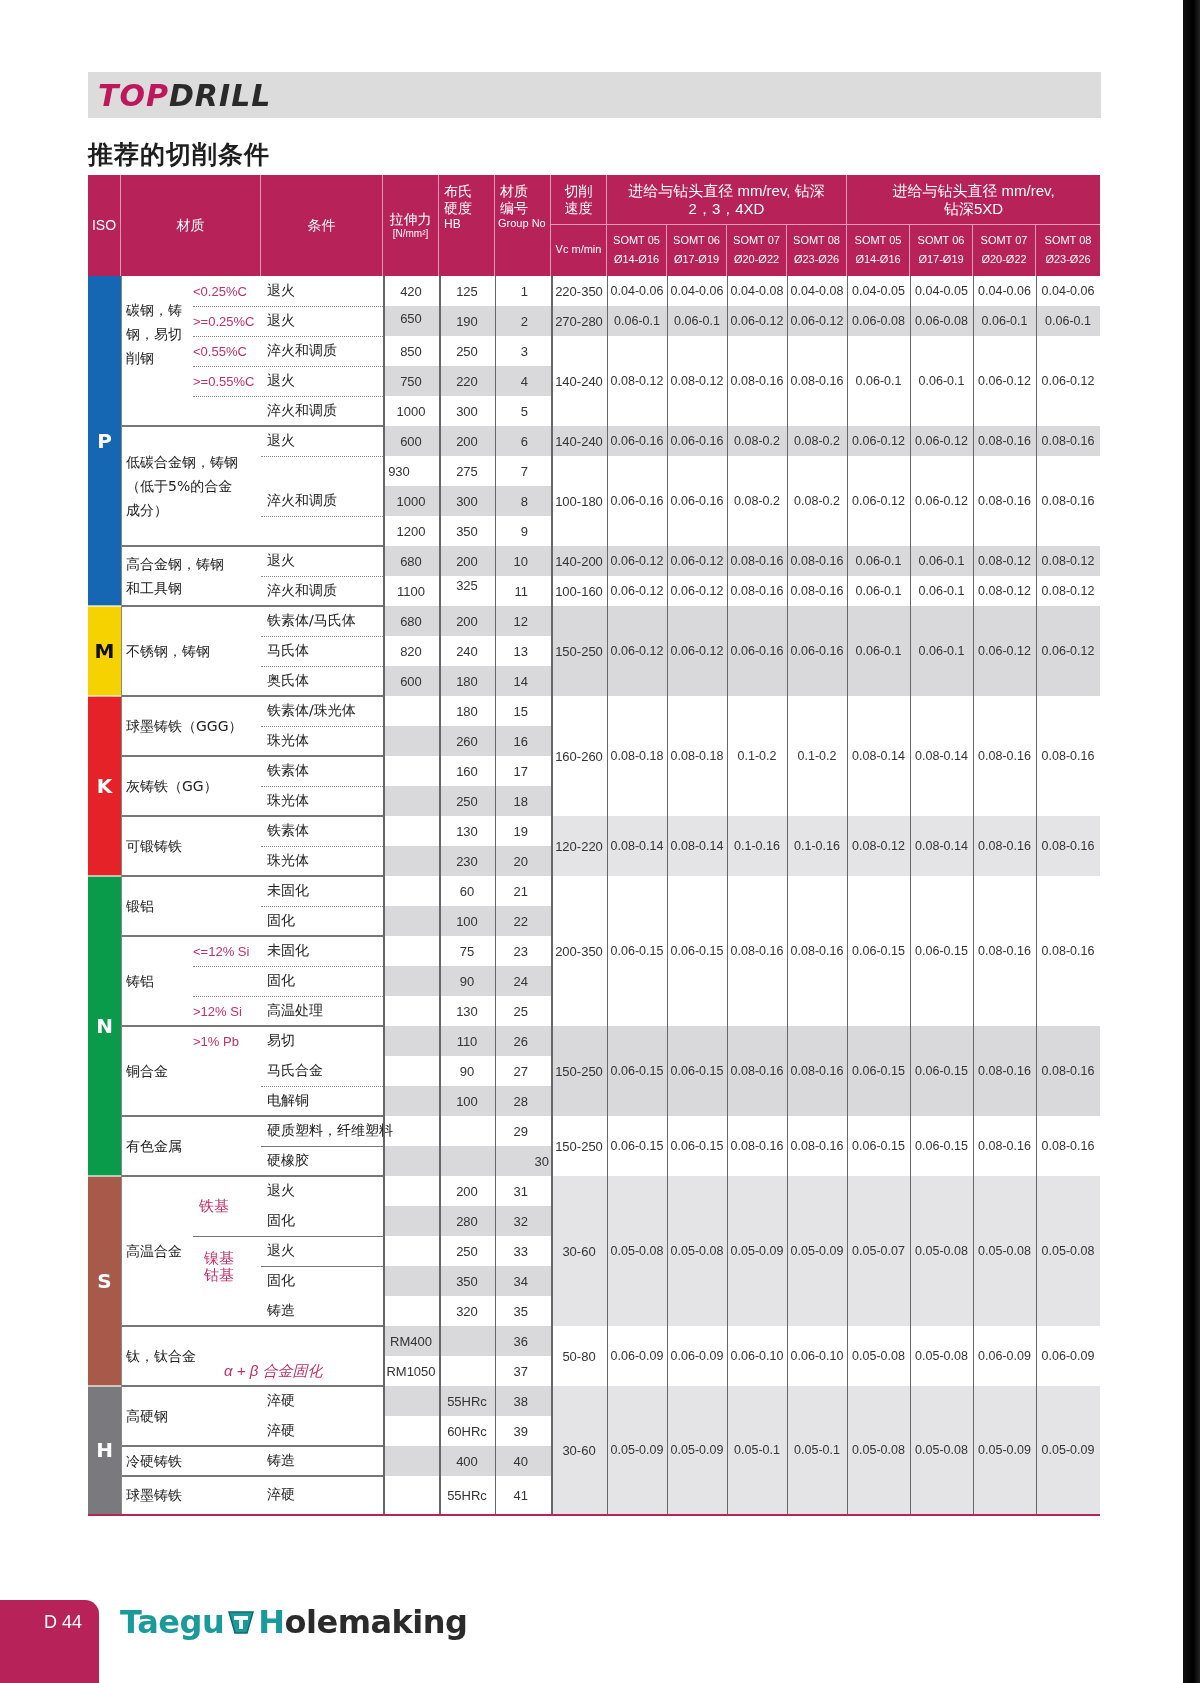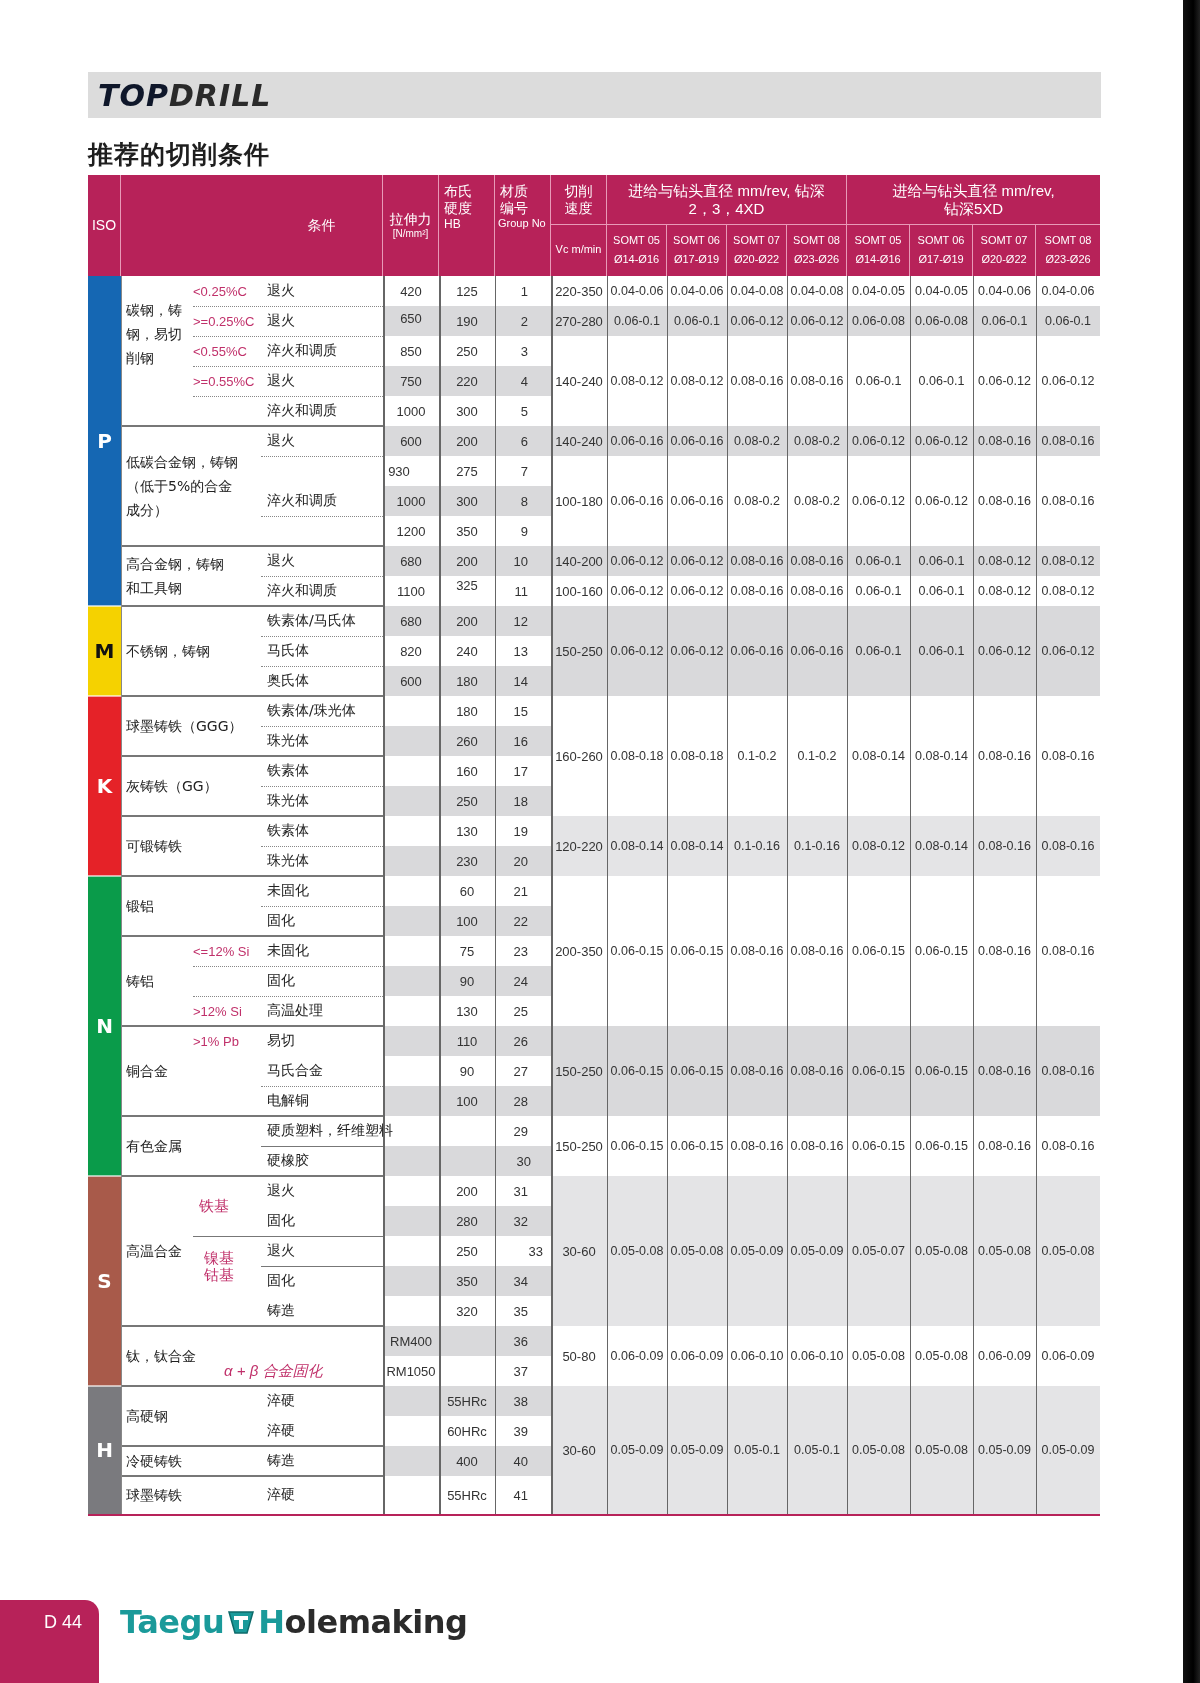--- a/index.html
+++ b/index.html
@@ -1,21 +1,21 @@
 <!DOCTYPE html>
 <html><head>
 <meta charset="utf-8">
 <style>
   * { box-sizing: border-box; margin: 0; padding: 0; }
   html, body { width: 1200px; height: 1683px; background: #ffffff; overflow: hidden; }
   body { position: relative; font-family: "Liberation Sans", "DejaVu Sans", sans-serif; color: #333; }
 
   .topbar { position: absolute; left: 88px; top: 72px; width: 1013px; height: 46px; background: #dcdcdc; }
   .logo { position: absolute; left: 10px; top: 6px; font-family: "DejaVu Sans", sans-serif; font-weight: bold; font-style: italic; font-size: 30px; letter-spacing: 1px; }
-  .logo .top { color: #0f172a; }
+  .logo .top { color: #be185d; }
   .logo .drill { color: #2a2a2a; }
 
   .page-title { position: absolute; left: 88px; top: 138px; font-size: 25px; font-weight: bold; color: #1e1e1e; font-family: "DejaVu Sans", sans-serif; letter-spacing: 1px; }
 
   .right-bar { position: absolute; left: 1183px; top: 0; width: 17px; height: 1683px; background: linear-gradient(90deg, #111 0%, #000 60%, #222 100%); }
 
   
   .tbl { position: absolute; left: 88px; top: 175px; width: 1012px; }
   .hdr { position: absolute; left: 0; top: 0; width: 1012px; height: 101px; background: #b72259; color: #fff; }
   .hcell { position: absolute; display: flex; align-items: center; justify-content: center; text-align: center; color: #fff; font-size: 14px; line-height: 1.2; border-right: 1px solid #e89ab7; }
@@ -55,20 +55,21 @@
     <span class="top">TOP</span><span class="drill">DRILL</span>
   </div>
 </div>
 
 <div class="page-title">推荐的切削条件</div>
 
 <div class="tbl">
 
   <div class="hdr">
     <div class="hcell" style="left:0;top:0;width:33px;height:101px;">ISO</div>
+    <div class="hcell" style="left:33px;top:0;width:140px;height:101px;">材质</div>
     <div class="hcell" style="left:173px;top:0;width:122px;height:101px;">条件</div>
     <div class="hcell" style="left:295px;top:0;width:56px;height:101px;flex-direction:column;">
       <span>拉伸力</span>
       <span class="hsub">[N/mm²]</span>
     </div>
     <div class="hcell top-left" style="left:351px;top:0;width:56px;height:101px;flex-direction:column;">
       <span style="width:34px;display:block;">布氏硬度</span>
       <span style="font-size:12px;">HB</span>
     </div>
     <div class="hcell top-left" style="left:407px;top:0;width:56px;height:101px;flex-direction:column;">
@@ -401,33 +402,33 @@
       <div class="cell" style="top: 810px; left: 295px; width: 56px; height: 30px;"></div>
       <div class="cell" style="top: 810px; left: 351px; width: 56px; height: 30px;">100</div>
       <div class="cell" style="top: 810px; left: 407px; width: 56px; height: 30px; justify-content: flex-end; padding-right: 23px;">28</div>
       <div class="cond" style="top: 840px; height: 30px; left: 173px; width: 122px;">硬质塑料，纤维塑料</div>
       <div class="cell" style="top: 840px; left: 295px; width: 56px; height: 30px;"></div>
       <div class="cell" style="top: 840px; left: 351px; width: 56px; height: 30px;"></div>
       <div class="cell" style="top: 840px; left: 407px; width: 56px; height: 30px; justify-content: flex-end; padding-right: 23px;">29</div>
       <div class="cond" style="top: 870px; height: 30px; left: 173px; width: 122px;">硬橡胶</div>
       <div class="cell" style="top: 870px; left: 295px; width: 56px; height: 30px;"></div>
       <div class="cell" style="top: 870px; left: 351px; width: 56px; height: 30px;"></div>
-      <div class="cell" style="top: 870px; left: 410px; width: 56px; height: 30px; justify-content: flex-end; padding-right: 23px;">30</div>
+      <div class="cell" style="top: 870px; left: 428px; width: 56px; height: 30px; justify-content: flex-end; padding-right: 23px;">30</div>
       <div class="cond" style="top: 900px; height: 30px; left: 173px; width: 122px;">退火</div>
       <div class="cell" style="top: 900px; left: 295px; width: 56px; height: 30px;"></div>
       <div class="cell" style="top: 900px; left: 351px; width: 56px; height: 30px;">200</div>
       <div class="cell" style="top: 900px; left: 407px; width: 56px; height: 30px; justify-content: flex-end; padding-right: 23px;">31</div>
       <div class="cond" style="top: 930px; height: 30px; left: 173px; width: 122px;">固化</div>
       <div class="cell" style="top: 930px; left: 295px; width: 56px; height: 30px;"></div>
       <div class="cell" style="top: 930px; left: 351px; width: 56px; height: 30px;">280</div>
       <div class="cell" style="top: 930px; left: 407px; width: 56px; height: 30px; justify-content: flex-end; padding-right: 23px;">32</div>
       <div class="cond" style="top: 960px; height: 30px; left: 173px; width: 122px;">退火</div>
       <div class="cell" style="top: 960px; left: 295px; width: 56px; height: 30px;"></div>
       <div class="cell" style="top: 960px; left: 351px; width: 56px; height: 30px;">250</div>
-      <div class="cell" style="top: 960px; left: 407px; width: 56px; height: 30px; justify-content: flex-end; padding-right: 8px;">33</div>
+      <div class="cell" style="top: 960px; left: 407px; width: 56px; height: 30px; justify-content: flex-end; padding-right: 23px;">33</div>
       <div class="cond" style="top: 990px; height: 30px; left: 173px; width: 122px;">固化</div>
       <div class="cell" style="top: 990px; left: 295px; width: 56px; height: 30px;"></div>
       <div class="cell" style="top: 990px; left: 351px; width: 56px; height: 30px;">350</div>
       <div class="cell" style="top: 990px; left: 407px; width: 56px; height: 30px; justify-content: flex-end; padding-right: 23px;">34</div>
       <div class="cond" style="top: 1020px; height: 30px; left: 173px; width: 122px;">铸造</div>
       <div class="cell" style="top: 1020px; left: 295px; width: 56px; height: 30px;"></div>
       <div class="cell" style="top: 1020px; left: 351px; width: 56px; height: 30px;">320</div>
       <div class="cell" style="top: 1020px; left: 407px; width: 56px; height: 30px; justify-content: flex-end; padding-right: 23px;">35</div>
       <div class="cond" style="top: 1050px; height: 30px; left: 173px; width: 122px;"></div>
       <div class="cell" style="top: 1050px; left: 295px; width: 56px; height: 30px;">RM400</div>

